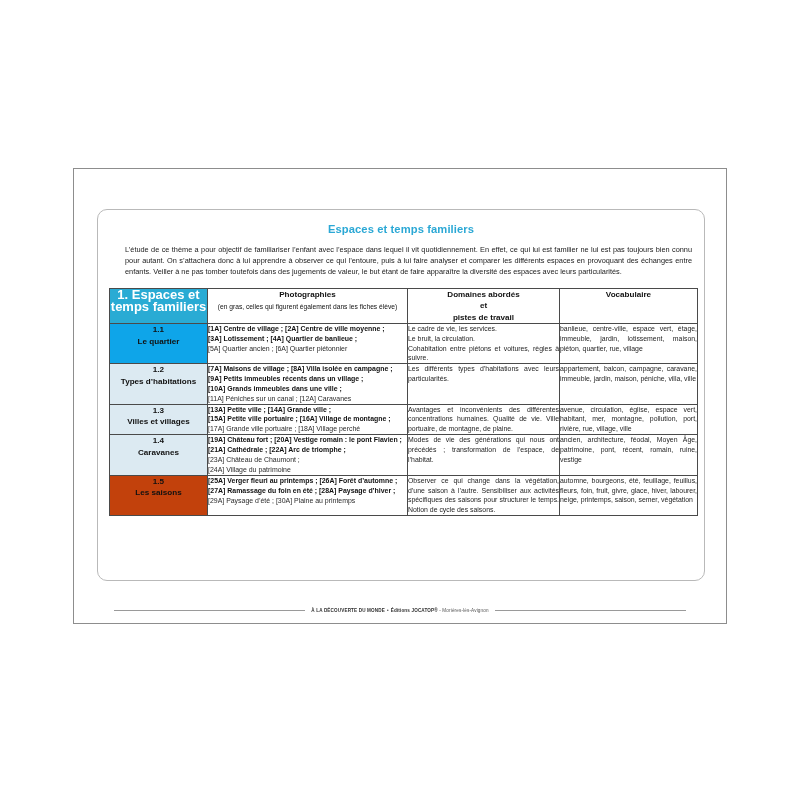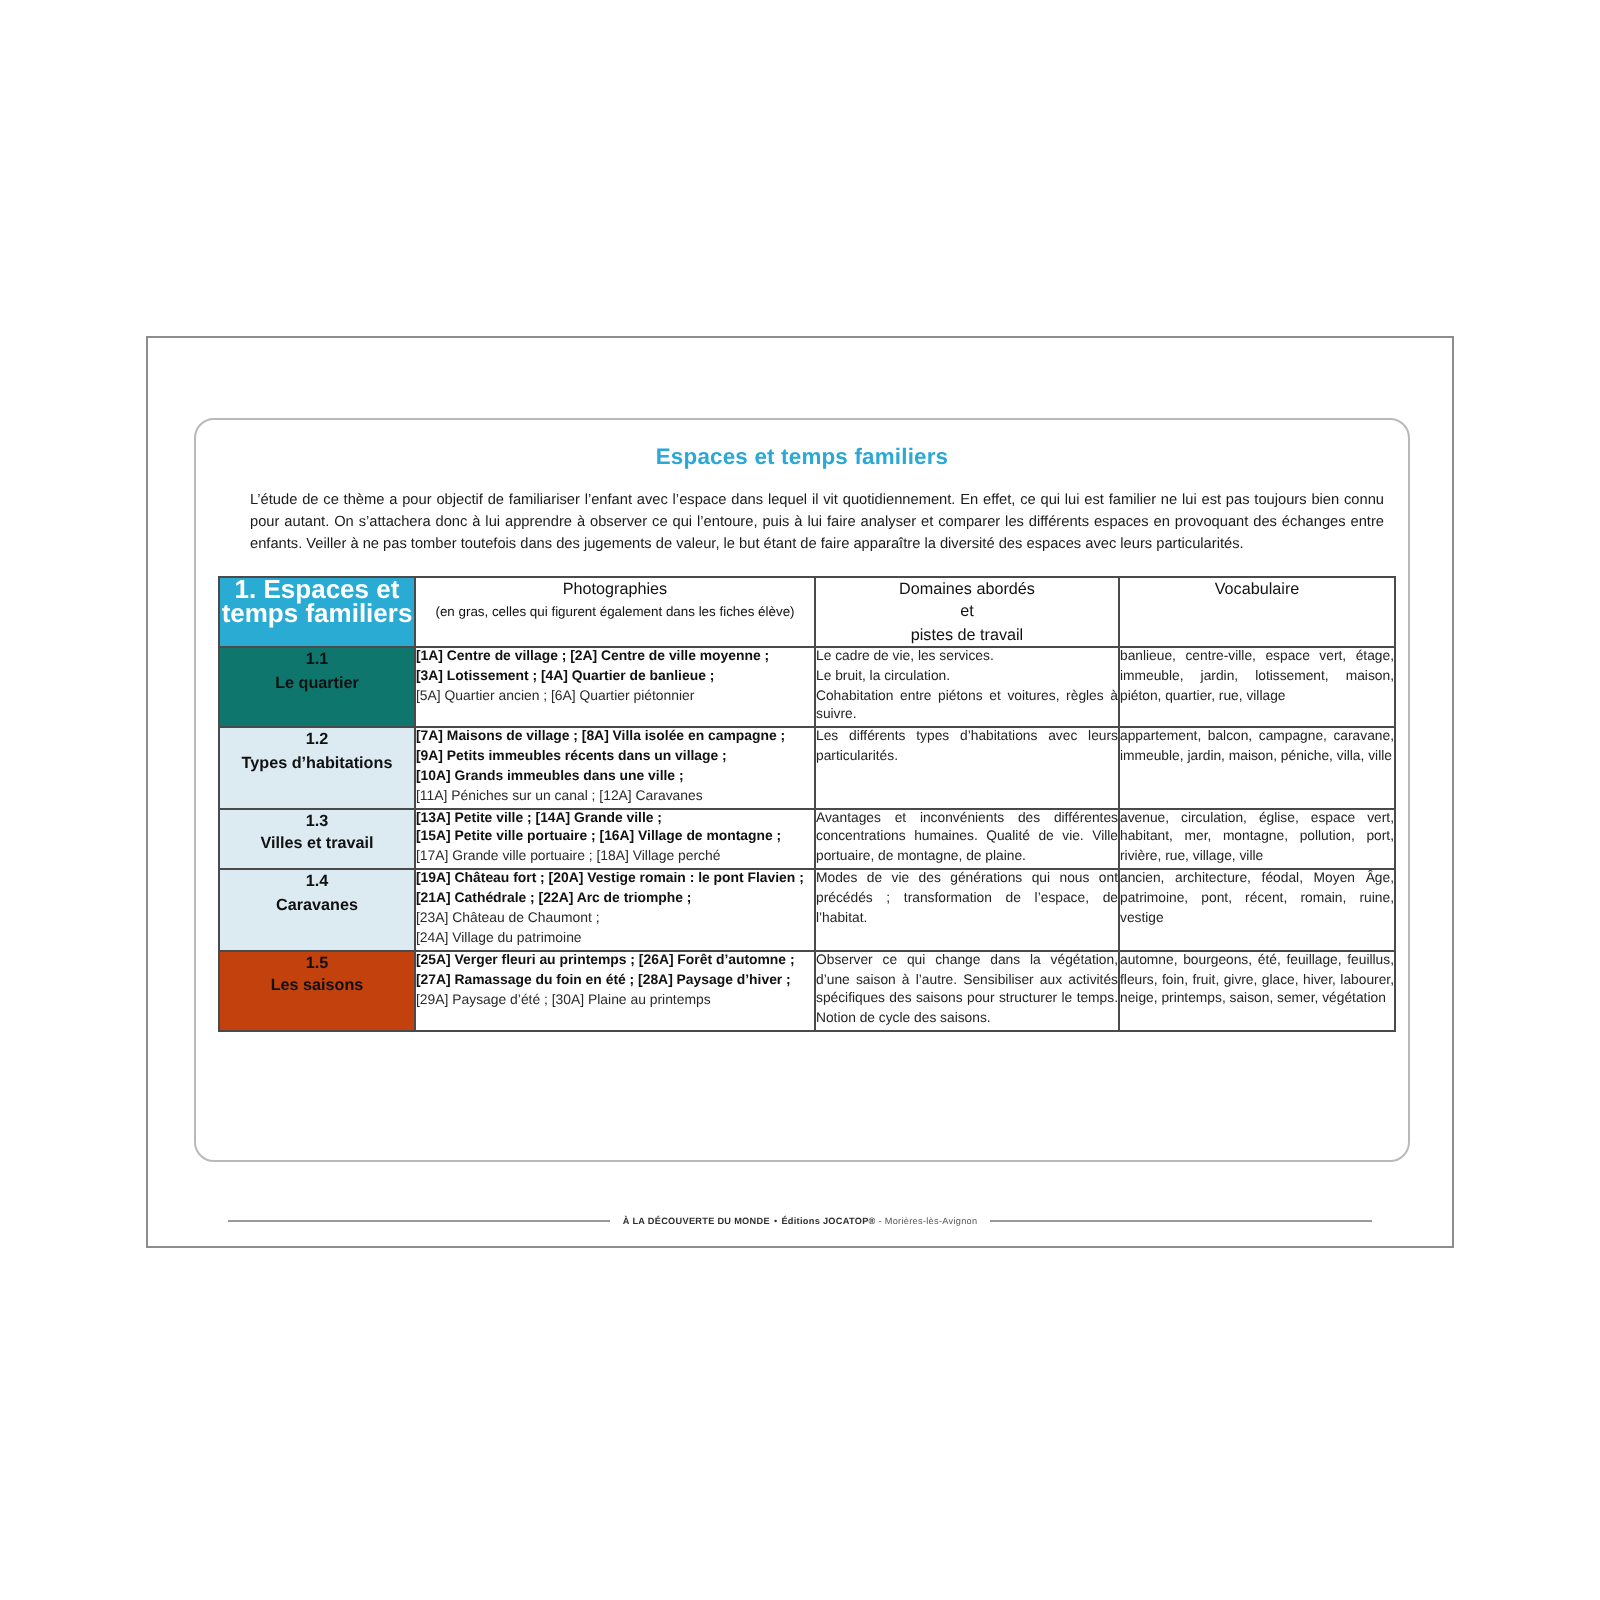--- a/index.html
+++ b/index.html
@@ -95,21 +95,21 @@
     padding: 6px 3px;
   }
   .hdr-cell {
     background: #ffffff;
     color: #111111;
     text-align: center;
     vertical-align: middle;
     padding: 6px 5px;
   }
   .hdr-main {
-    font-weight: normal;
+    font-weight: bold;
     font-size: 8.1px;
     line-height: 11.5px;
     display: block;
   }
   .hdr-sub {
     font-weight: normal;
     font-size: 6.7px;
     line-height: 9.6px;
     display: block;
     margin-top: 2px;
@@ -208,21 +208,21 @@
             <th class="hdr-cell" style="border-color: rgb(74, 74, 74);">
               <span class="hdr-main multiline">Domaines abordés<br>et<br>pistes de travail</span>
             </th>
             <th class="hdr-cell" style="border-color: rgb(74, 74, 74);">
               <span class="hdr-main">Vocabulaire</span>
             </th>
           </tr>
         </thead>
         <tbody>
             <tr>
-              <td class="cell-theme" style="background-color: #0f766e; border-color: rgb(74, 74, 74);">
+              <td class="cell-theme" style="background-color: #0ea5e9; border-color: rgb(74, 74, 74);">
                 <div>1.1</div>
                 <div>Le quartier</div>
               </td>
               <td class="cell-photo" style="border-color: rgb(74, 74, 74);">
                 <div class="bold-line">[1A] Centre de village ; [2A] Centre de ville moyenne ;</div>
                 <div class="bold-line">[3A] Lotissement ; [4A] Quartier de banlieue ;</div>
                 <div class="plain-line">[5A] Quartier ancien ; [6A] Quartier piétonnier</div>
               </td>
               <td class="cell-domain" style="border-color: rgb(74, 74, 74);">Le cadre de vie, les services.<br>Le bruit, la circulation.<br>Cohabitation entre piétons et voitures, règles à suivre.</td>
               <td class="cell-vocab" style="border-color: rgb(74, 74, 74);">banlieue, centre-ville, espace vert, étage, immeuble, jardin, lotissement, maison, piéton, quartier, rue, village</td>
@@ -237,21 +237,21 @@
                 <div class="bold-line">[9A] Petits immeubles récents dans un village ;</div>
                 <div class="bold-line">[10A] Grands immeubles dans une ville ;</div>
                 <div class="plain-line">[11A] Péniches sur un canal ; [12A] Caravanes</div>
               </td>
               <td class="cell-domain" style="border-color: rgb(74, 74, 74);">Les différents types d’habitations avec leurs particularités.</td>
               <td class="cell-vocab" style="border-color: rgb(74, 74, 74);">appartement, balcon, campagne, caravane, immeuble, jardin, maison, péniche, villa, ville</td>
             </tr>
             <tr>
               <td class="cell-theme" style="background-color: rgb(220, 234, 242); border-color: rgb(74, 74, 74);">
                 <div>1.3</div>
-                <div>Villes et travail</div>
+                <div>Villes et villages</div>
               </td>
               <td class="cell-photo" style="border-color: rgb(74, 74, 74);">
                 <div class="bold-line">[13A] Petite ville ; [14A] Grande ville ;</div>
                 <div class="bold-line">[15A] Petite ville portuaire ; [16A] Village de montagne ;</div>
                 <div class="plain-line">[17A] Grande ville portuaire ; [18A] Village perché</div>
               </td>
               <td class="cell-domain" style="border-color: rgb(74, 74, 74);">Avantages et inconvénients des différentes concentrations humaines. Qualité de vie. Ville portuaire, de montagne, de plaine.</td>
               <td class="cell-vocab" style="border-color: rgb(74, 74, 74);">avenue, circulation, église, espace vert, habitant, mer, montagne, pollution, port, rivière, rue, village, ville</td>
             </tr>
             <tr>

